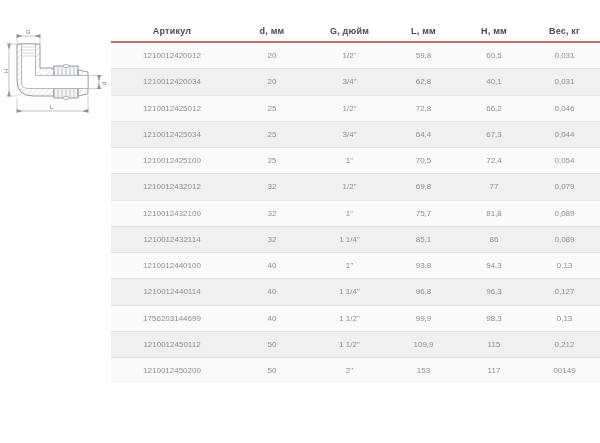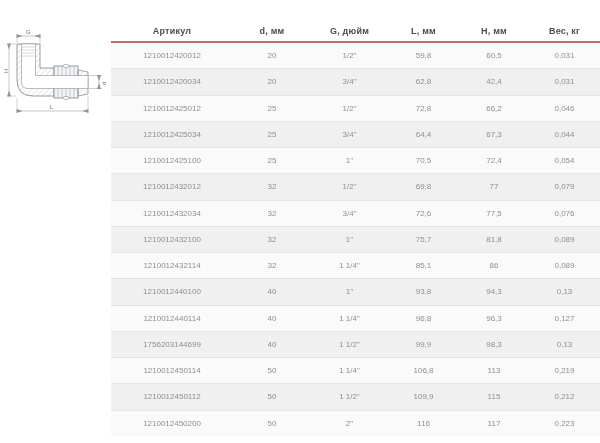--- a/index.html
+++ b/index.html
@@ -123,21 +123,21 @@
           <td>1/2"</td>
           <td>59,8</td>
           <td>60,5</td>
           <td>0,031</td>
         </tr>
         <tr>
           <td>1210012420034</td>
           <td>20</td>
           <td>3/4"</td>
           <td>62,8</td>
-          <td>42,4</td>
+          <td>40,1</td>
           <td>0,031</td>
         </tr>
         <tr>
           <td>1210012425012</td>
           <td>25</td>
           <td>1/2"</td>
           <td>72,8</td>
           <td>66,2</td>
           <td>0,046</td>
         </tr>
@@ -159,28 +159,20 @@
         </tr>
         <tr>
           <td>1210012432012</td>
           <td>32</td>
           <td>1/2"</td>
           <td>69,8</td>
           <td>77</td>
           <td>0,079</td>
         </tr>
         <tr>
-          <td>1210012432034</td>
-          <td>32</td>
-          <td>3/4"</td>
-          <td>72,6</td>
-          <td>77,5</td>
-          <td>0,076</td>
-        </tr>
-        <tr>
           <td>1210012432100</td>
           <td>32</td>
           <td>1"</td>
           <td>75,7</td>
           <td>81,8</td>
           <td>0,089</td>
         </tr>
         <tr>
           <td>1210012432114</td>
           <td>32</td>
@@ -207,39 +199,31 @@
         </tr>
         <tr>
           <td>1756203144699</td>
           <td>40</td>
           <td>1 1/2"</td>
           <td>99,9</td>
           <td>98,3</td>
           <td>0,13</td>
         </tr>
         <tr>
-          <td>1210012450114</td>
-          <td>50</td>
-          <td>1 1/4"</td>
-          <td>106,8</td>
-          <td>113</td>
-          <td>0,219</td>
-        </tr>
-        <tr>
           <td>1210012450112</td>
           <td>50</td>
           <td>1 1/2"</td>
           <td>109,9</td>
           <td>115</td>
           <td>0,212</td>
         </tr>
         <tr>
           <td>1210012450200</td>
           <td>50</td>
           <td>2"</td>
-          <td>116</td>
+          <td>153</td>
           <td>117</td>
-          <td>0,223</td>
+          <td>00149</td>
         </tr>
       </tbody>
   </table>
 
 </div>
 
 </body></html>

